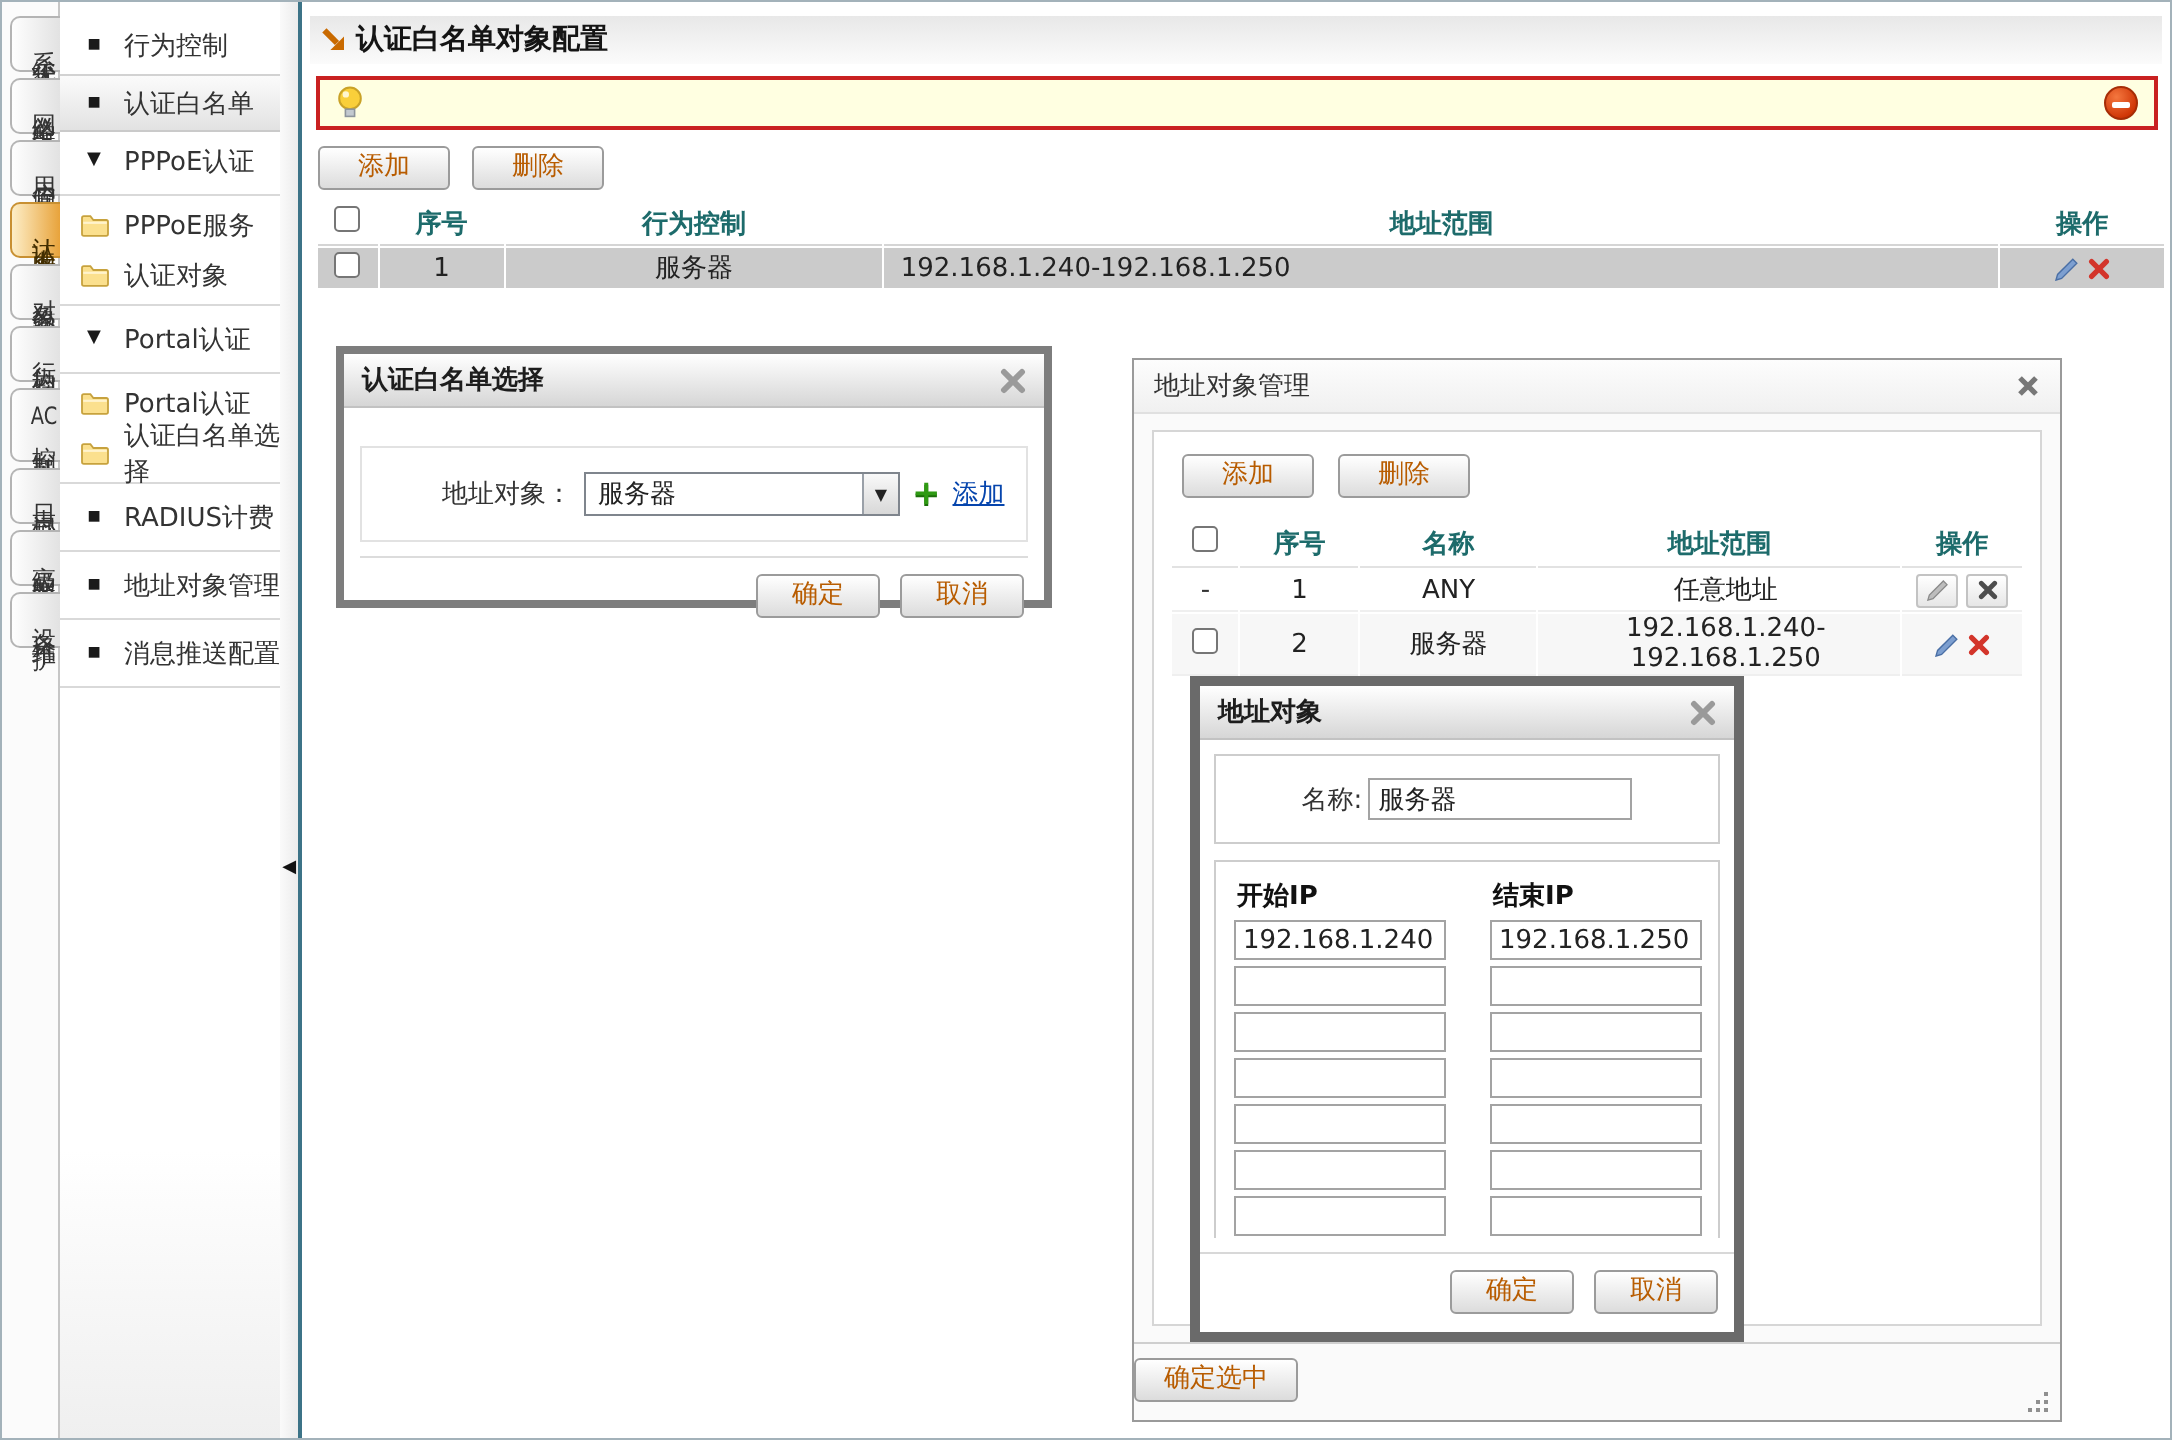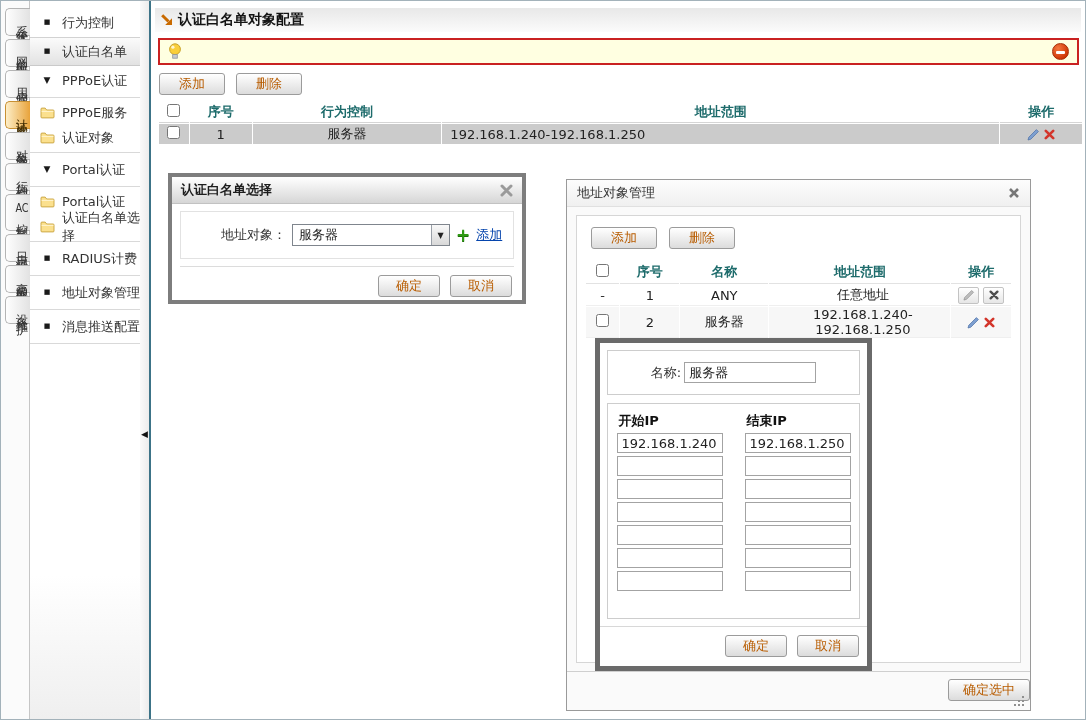--- a/index.html
+++ b/index.html
@@ -61,21 +61,21 @@
 
   
   .dlg-titlebar { height:27px; background:linear-gradient(#ffffff,#d6d6d6); border-bottom:1px solid #c2c2c2;
                   display:flex; align-items:center; padding:4px 9px; cursor:move; flex:0 0 27px; }
   .dlg-title { font-weight:bold; font-size:13px; color:#1d1d1d; }
   .dlg-close { margin-left:auto; cursor:pointer; line-height:0; }
 
   
   .dlg1 { position:absolute; left:167px; top:172px; width:358px; height:131px; border:4px solid #7d7d7d;
           background:#fff; display:flex; flex-direction:column; z-index:5; }
-  .dlg1-body { padding:7px 8px 0; }
+  .dlg1-body { padding:19px 8px 0; }
   .dlg1-box { border:1px solid #e2e2e2; height:48px; display:flex; align-items:center; padding-left:40px; gap:6px; }
   .combo { width:158px; height:22px; border:1px solid #7f858d; background:#fff; display:flex; align-items:stretch; cursor:pointer; }
   .combo-text { flex:1; display:flex; align-items:center; padding-left:6px; font-size:13px; color:#222; }
   .combo-btn { width:18px; border-left:1px solid #9aa0a8; background:linear-gradient(#f9f9f9,#d8d8d8);
                display:flex; align-items:center; justify-content:center; font-size:8px; color:#222; }
   .plus-glyph { color:#2f9a13; font-weight:bold; font-size:17px; line-height:1; text-shadow:0 1px 0 #1c6e09; }
   .add-link { color:#0645ad; text-decoration:underline; cursor:pointer; }
   .dlg1-footer { margin:7px 8px 0; padding:8px 2px 0; border-top:1px solid #dcdcdc; display:flex; justify-content:flex-end; gap:10px; }
   .btn-sm { min-width:62px; padding:0 8px; }
 
@@ -85,21 +85,21 @@
   .dlg2-titlebar { height:27px; background:linear-gradient(#fdfdfd,#f0f0f0); border-bottom:1px solid #e0e0e0;
                    display:flex; align-items:center; padding:0 10px; cursor:move; flex:0 0 27px; }
   .dlg2-title { font-size:13px; color:#333; }
   .dlg2-body { flex:1; margin:8px 9px; border:1px solid #d6d6d6; background:#fff; padding:9px 8px; overflow:hidden; }
   .dlg2-toolbar { display:flex; gap:12px; margin:2px 0 10px 6px; }
   .dlg2-table { width:100%; }
   .dlg2-table th { color:#1d6b6b; font-weight:bold; height:24px; font-size:13px; border-bottom:1px solid #e2e2e2; }
   .dlg2-table td { height:21px; text-align:center; font-size:13px; color:#222; border-bottom:1px solid #efefef; }
   .dlg2-table td.left, .dlg2-table th.left { text-align:center; padding-left:6px; }
   .dlg2-table tr.alt td { background:#f7f7f7; }
-  .dlg2-footer { border-top:1px solid #cfcfcf; padding:7px 0 9px; display:flex; justify-content:flex-end; flex:0 0 auto; }
+  .dlg2-footer { border-top:1px solid #cfcfcf; padding:7px 0 9px; display:flex; justify-content:flex-start; flex:0 0 auto; }
   .grip { position:absolute; right:4px; bottom:4px; width:12px; height:12px; cursor:nwse-resize; }
   .grip i { position:absolute; left:0; bottom:0; width:2px; height:2px; background:#8f8f8f;
             box-shadow:4px 0 #8f8f8f,8px 0 #8f8f8f,4px -4px #8f8f8f,8px -4px #8f8f8f,8px -8px #8f8f8f; }
 
   
   .dlg3 { position:absolute; left:594px; top:337px; width:277px; height:333px; border:5px solid #6a6a6a;
           background:#fff; display:flex; flex-direction:column; z-index:6; }
   .dlg3-body { flex:1; padding:7px 7px 0; display:flex; flex-direction:column; overflow:hidden; }
   .gbox { border:1px solid #cdcdcd; }
   .name-box { padding:11px 6px; display:flex; align-items:center; justify-content:center; gap:3px; }
@@ -394,20 +394,26 @@
     </div>
     <div class="dlg2-footer">
       <button class="btn">确定选中</button>
     </div>
     <div class="grip">
         <i></i>
       </div>
   </div>
 
   <div class="dlg3">
+    <div class="dlg-titlebar">
+      <span class="dlg-title">地址对象</span>
+      <span class="dlg-close"><svg width="13" height="13" viewBox="0 0 13 13">
+            <path d="M2 2 L11 11 M11 2 L2 11" stroke="#9a9a9a" stroke-width="3" stroke-linecap="round"></path>
+          </svg></span>
+    </div>
     <div class="dlg3-body">
       <div class="gbox name-box">
         <span>名称:</span>
         <input class="text-input name-input" value="服务器" style="">
       </div>
       <div class="gbox ip-box">
         <div class="ip-grid">
           <span class="ip-head">开始IP</span>
           <span class="ip-head">结束IP</span>
           <input class="text-input ip-input" value="192.168.1.240" style="">

